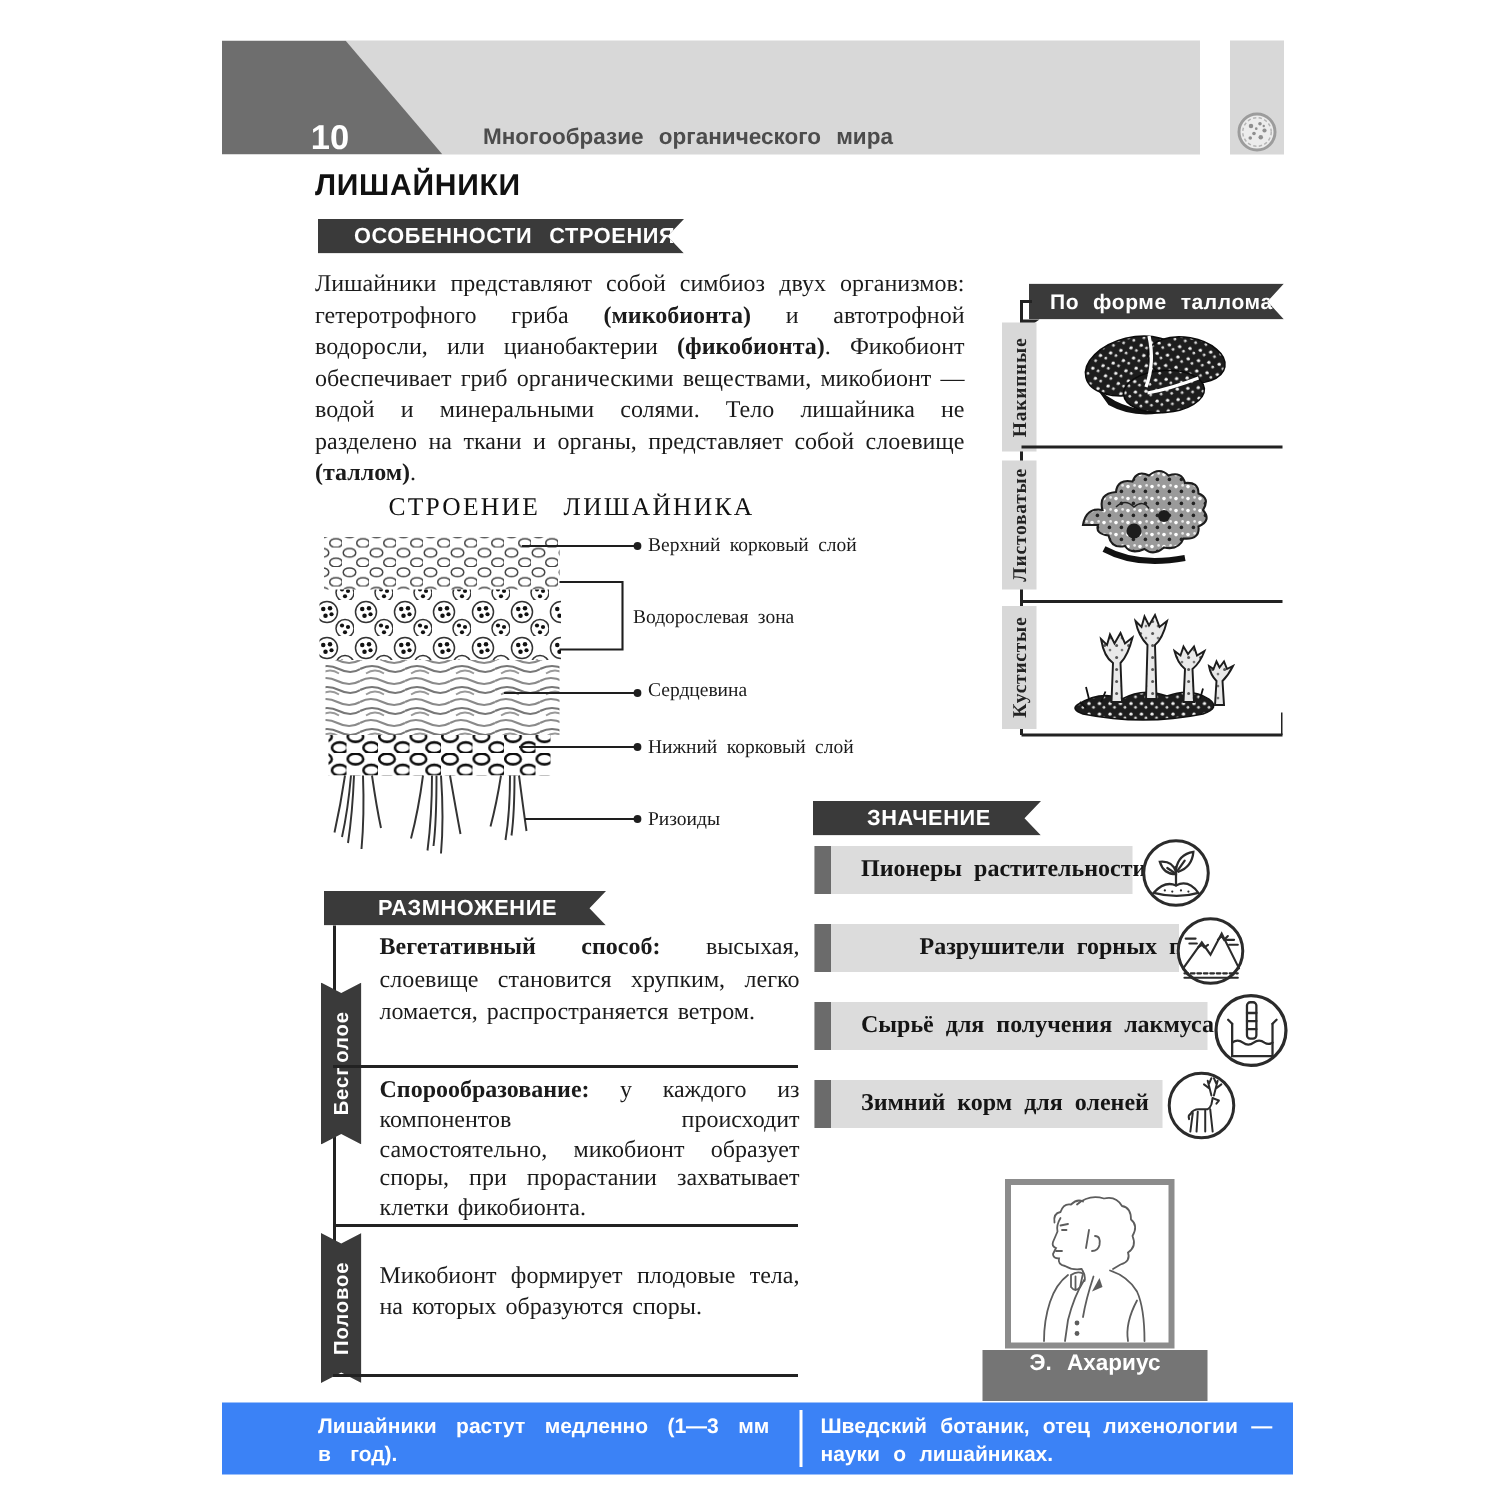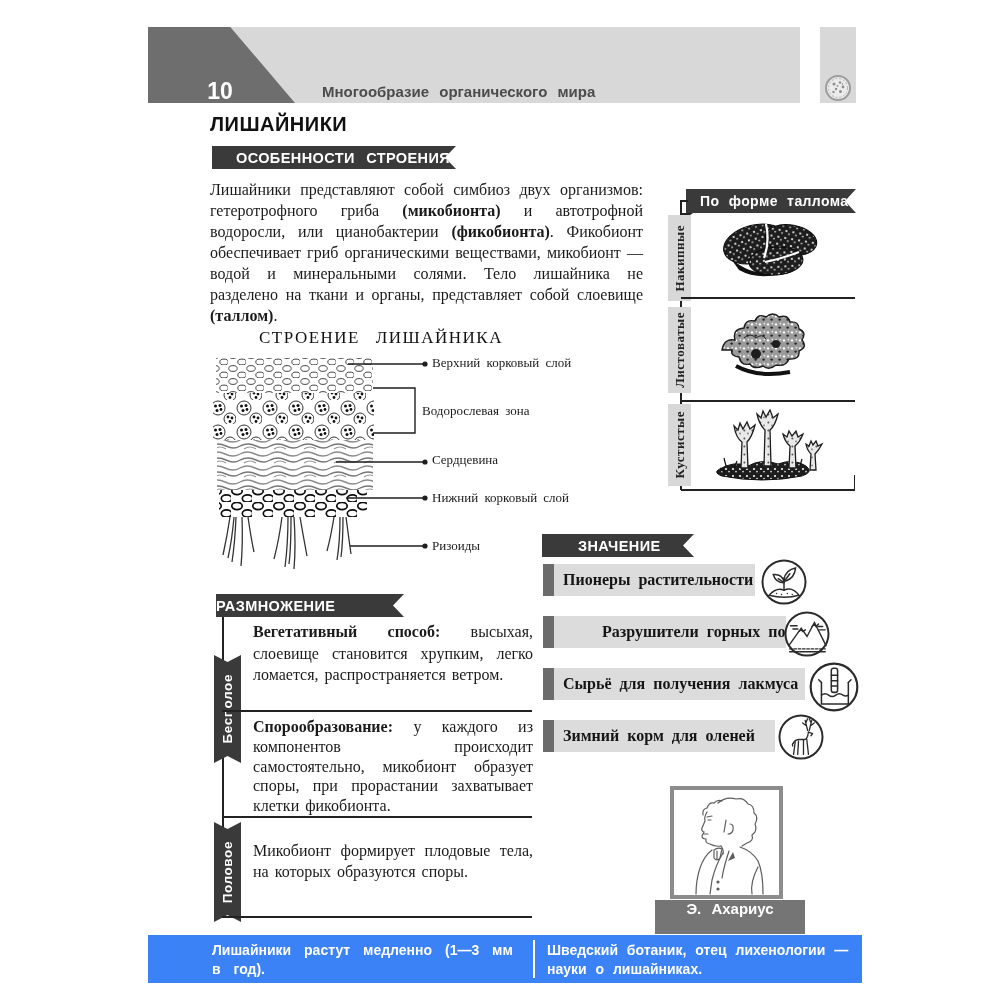--- a/index.html
+++ b/index.html
@@ -15,21 +15,21 @@
   .vline{background:#222222;width:1.5px;}
   .diagram-label{font-size:13px;word-spacing:3px;white-space:nowrap;}
   .cat-box{background:#d8d8d8;color:#222;display:flex;align-items:center;justify-content:center;}
   .vtext{writing-mode:vertical-rl;transform:rotate(180deg);font-weight:bold;font-size:13px;
          letter-spacing:.5px;white-space:nowrap;}
   .ribbon{background:#3a3a3a;color:#fff;display:flex;align-items:center;justify-content:center;
           clip-path:polygon(0 0,50% 7px,100% 0,100% 100%,50% calc(100% - 7px),0 100%);}
   .ribbon .vtext{font-family:"Liberation Sans",sans-serif;font-size:13.5px;letter-spacing:.6px;}
   .imp-bar{background:#dcdcdc;height:32px;display:flex;align-items:center;}
   .imp-square{background:#6b6b6b;width:11px;height:32px;flex:0 0 11px;}
-  .imp-label{font-size:16px;font-weight:bold;word-spacing:4px;padding-left:9px;white-space:nowrap;color:#151515;}
+  .imp-label{font-size:16px;font-weight:bold;word-spacing:4px;padding-left:20px;white-space:nowrap;color:#151515;}
   .footer-text{color:#fff;font-family:"Liberation Sans",sans-serif;font-weight:bold;
                font-size:14px;line-height:19px;word-spacing:9px;}
 </style>
 </head>
 <body>
 
 <svg width="0" height="0" style="position:absolute" aria-hidden="true">
   <defs>
     <pattern id="pcells" width="18" height="13" patternUnits="userSpaceOnUse">
       <ellipse cx="5" cy="3.5" rx="4.2" ry="2.9" fill="#fff" stroke="#444" stroke-width="1"></ellipse>
@@ -258,21 +258,21 @@
     <g stroke="#2b2b2b" stroke-width="1.6" fill="none" stroke-linecap="round" stroke-linejoin="round">
       <path d="M20,36 Q22,32 27,32 L34,32 Q36,31 37,28 L38,23"></path>
       <path d="M38,23 L43,25 L41,27.5"></path>
       <path d="M37,21 L34,9 M35,15 L31,12 M35,11.5 L37,7"></path>
       <path d="M39,21 L42,9 M41,15 L45,12 M41,11.5 L39,7"></path>
       <path d="M22,35 L20,50 M26,34 L25,50 M32,33 L32,50 M36,32 L38,50"></path>
       <path d="M20,36 Q18,37 19,40"></path>
     </g>
   </svg>
 
-  <div class="abs banner" style="left:216px;top:594px;width:188px;height:23px;box-sizing:border-box;">
+  <div class="abs banner" style="left:216px;top:594px;width:188px;height:23px;padding-left:36px;box-sizing:border-box;">
     <span>РАЗМНОЖЕНИЕ</span>
   </div>
   <div class="abs vline" style="left:222px;top:617px;height:300px;"></div>
 
   <div class="abs ribbon" style="left:214px;top:655px;width:27px;height:108px;">
     <span class="vtext">Бесполое</span>
   </div>
   <div class="abs ribbon" style="left:214px;top:822px;width:27px;height:100px;">
     <span class="vtext">Половое</span>
   </div>

